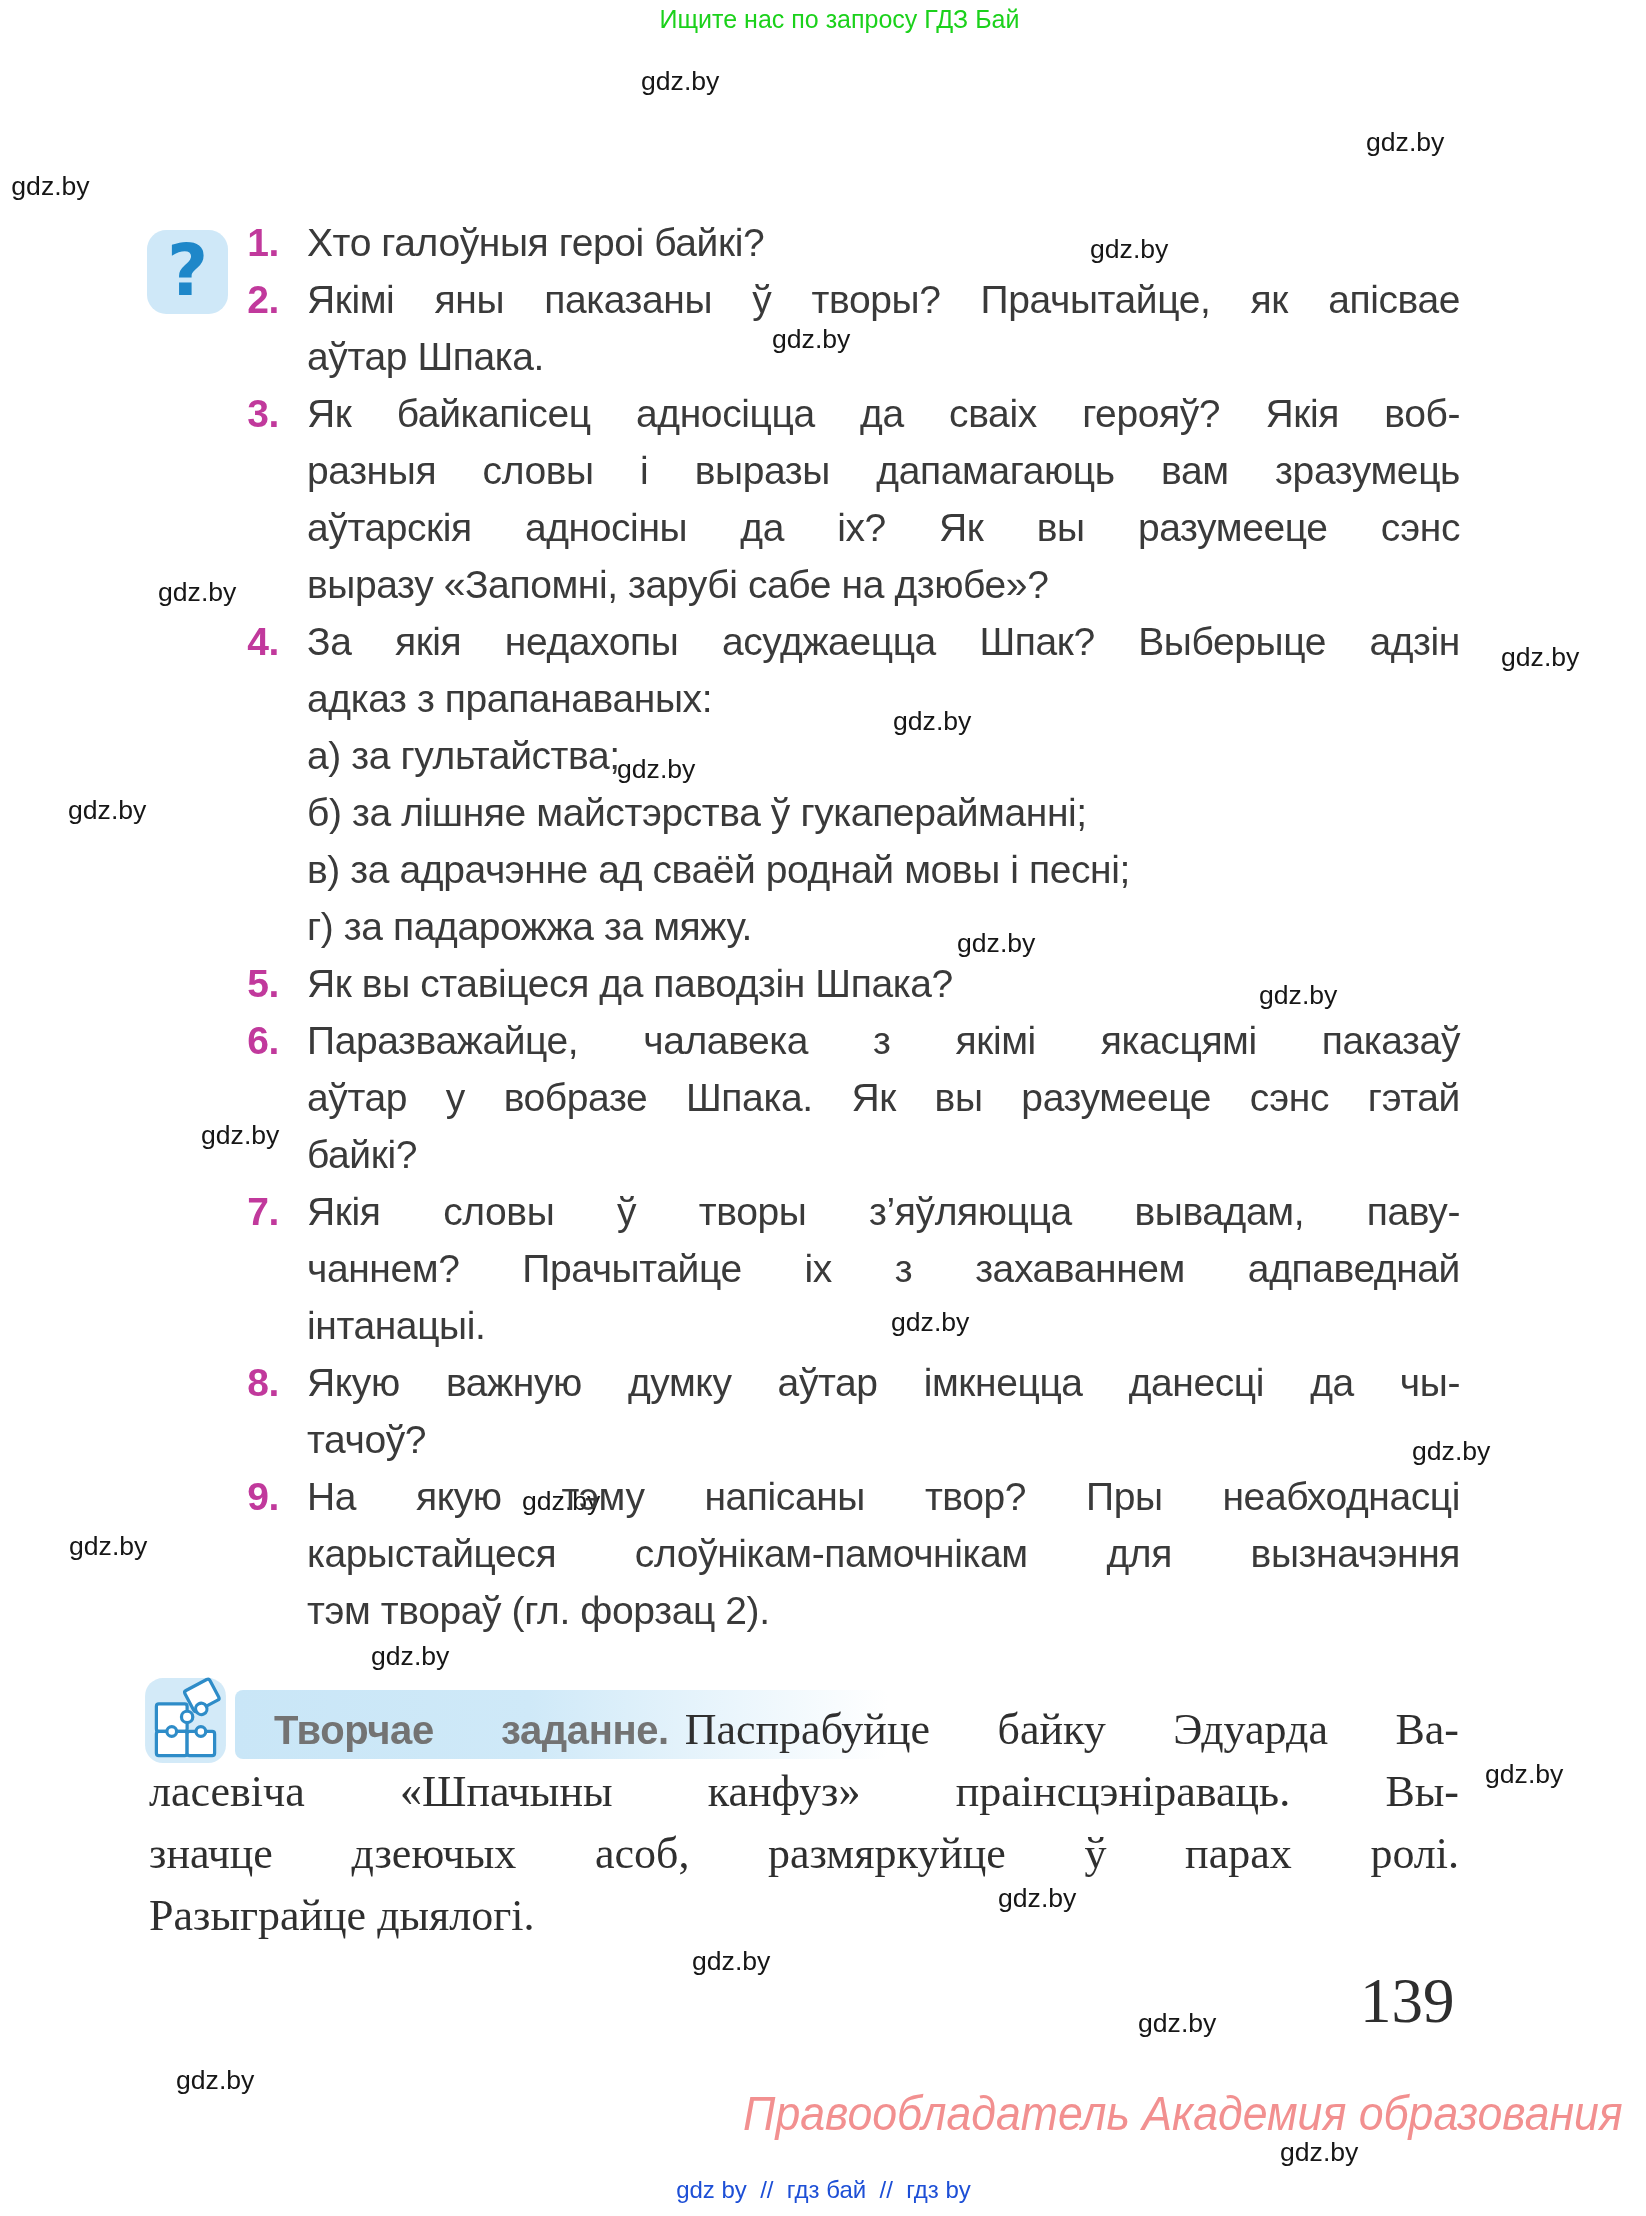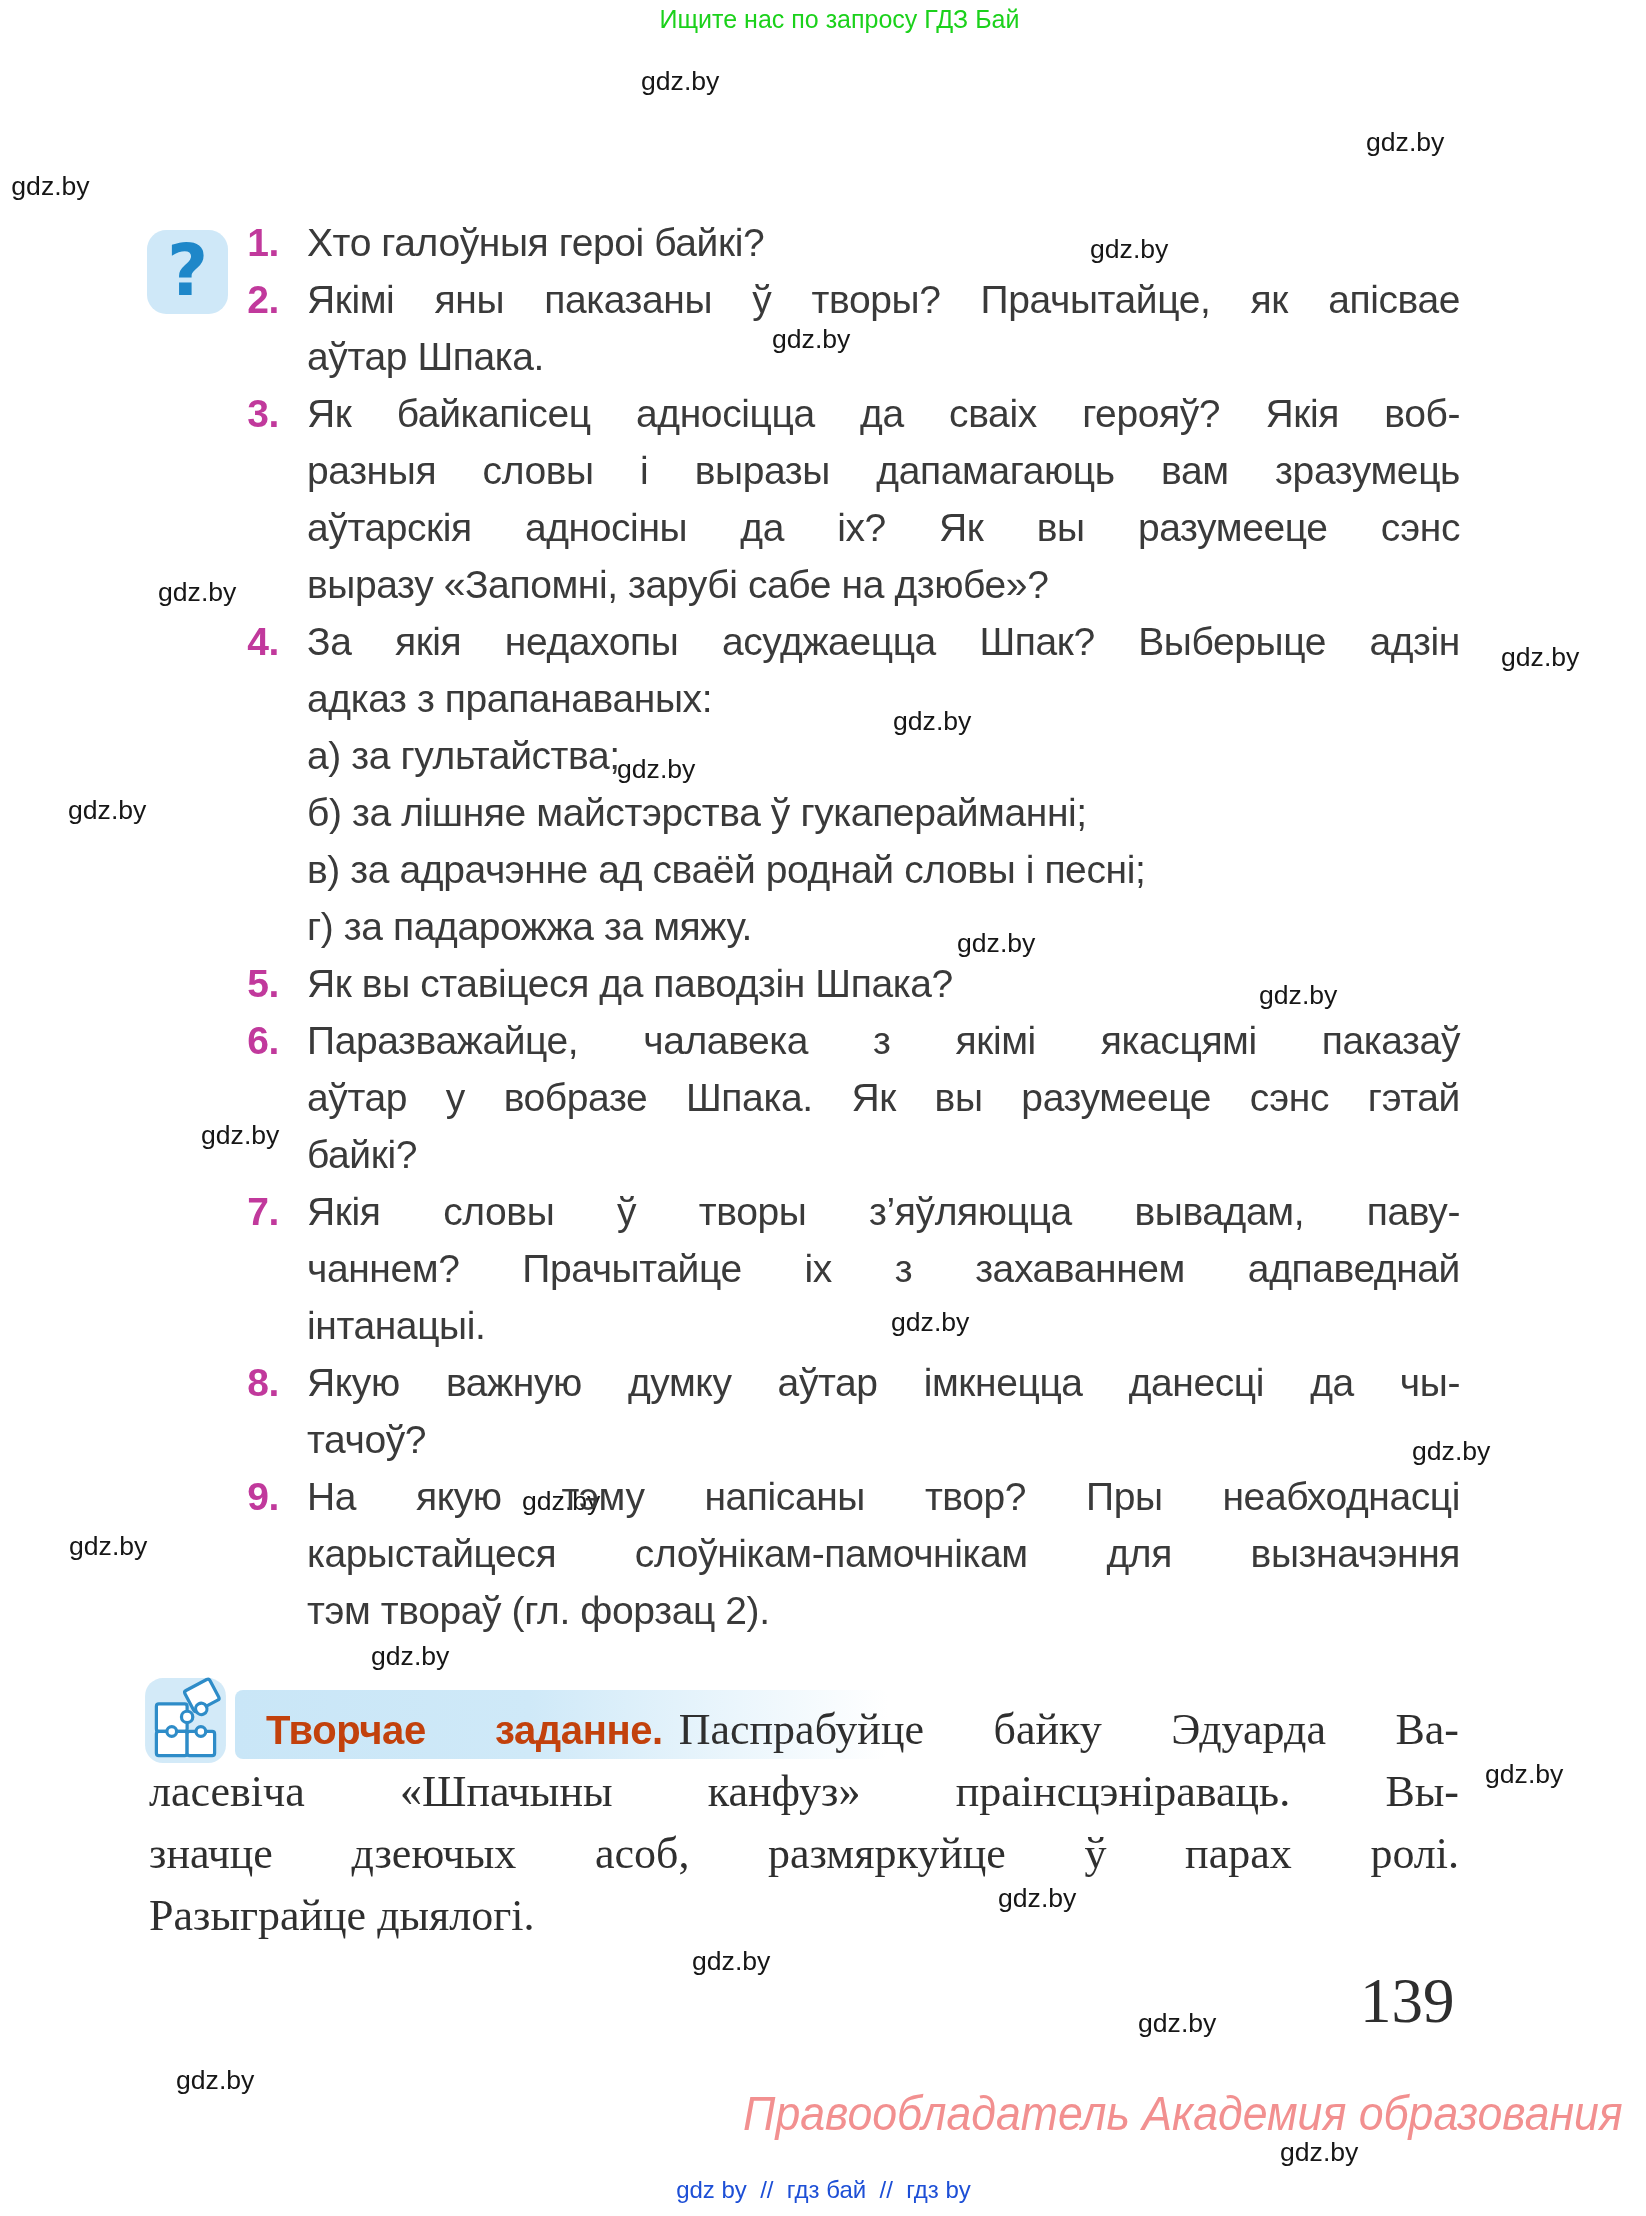--- a/index.html
+++ b/index.html
@@ -27,21 +27,21 @@
   .band{position:absolute;left:235px;top:1690px;width:653px;height:69px;border-radius:8px;
         background:linear-gradient(to right,#c9e6f7 0%,#cfe9f8 45%,rgba(207,233,248,0) 100%);}
   .picon{position:absolute;left:145px;top:1670px;}
   .creative{position:absolute;left:149px;top:1699px;width:1310px;color:#2f2f2f;
             font-family:"Liberation Serif",serif;font-size:44px;}
   .cline{height:62px;line-height:62px;text-align:justify;text-align-last:justify;
          white-space:nowrap;position:relative;z-index:2;}
   .cline.first{padding-left:117px;width:1193px;}
   .cline.last{text-align-last:left;}
   .clabel{font-family:"Liberation Sans",sans-serif;font-weight:bold;font-size:40px;
-          color:#c2410c;margin-right:16px;letter-spacing:-0.4px;}
+          color:#737373;margin-right:16px;letter-spacing:-0.4px;margin-left:8px;}
   
   .pagenum{position:absolute;left:1360px;top:1965px;font-family:"Liberation Serif",serif;
            font-size:63px;color:#2e2e2e;}
   
   .copyright{position:absolute;top:2086px;left:9px;width:100%;text-align:right;}
   .copyright span{display:inline-block;font:italic 48px "Liberation Sans",sans-serif;
                   color:#f29090;transform:scaleX(0.93);}
   .links{position:absolute;top:2176px;left:0;width:100%;text-align:center;
          font:24px "Liberation Sans",sans-serif;color:#1d4fd6;white-space:pre;}
 </style>
@@ -102,21 +102,21 @@
       <div class="ln last">выразу «Запомні, зарубі сабе на дзюбе»?</div>
     </div>
   </div>
   <div class="q">
     <div class="qnum">4.</div>
     <div class="qbody">
       <div class="ln">За якія недахопы асуджаецца Шпак? Выберыце адзін</div>
       <div class="ln last">адказ з прапанаваных:</div>
       <div class="ln last">а) за гультайства;</div>
       <div class="ln last">б) за лішняе майстэрства ў гукаперайманні;</div>
-      <div class="ln last">в) за адрачэнне ад сваёй роднай словы і песні;</div>
+      <div class="ln last">в) за адрачэнне ад сваёй роднай мовы і песні;</div>
       <div class="ln last">г) за падарожжа за мяжу.</div>
     </div>
   </div>
   <div class="q">
     <div class="qnum">5.</div>
     <div class="qbody">
       <div class="ln last">Як вы ставіцеся да паводзін Шпака?</div>
     </div>
   </div>
   <div class="q">

